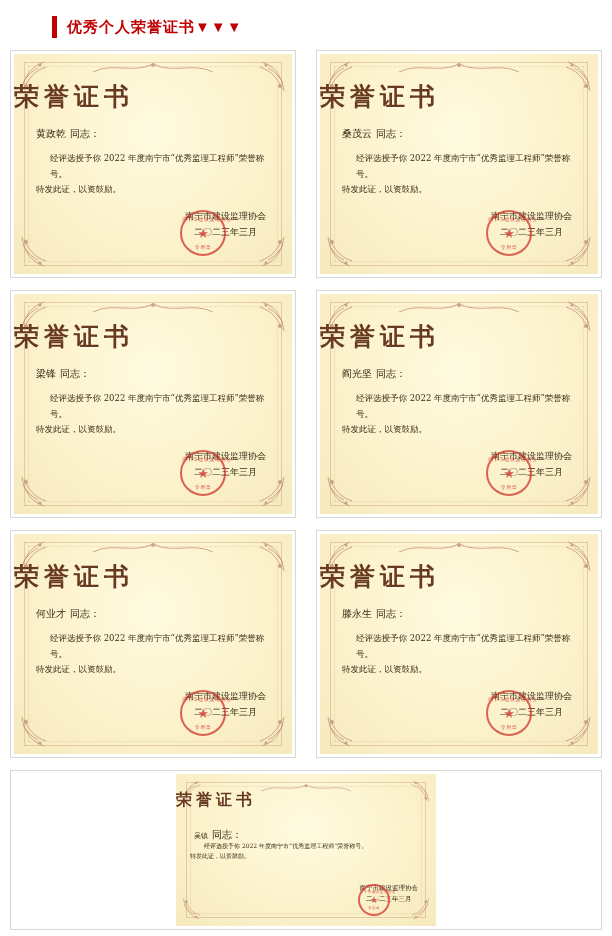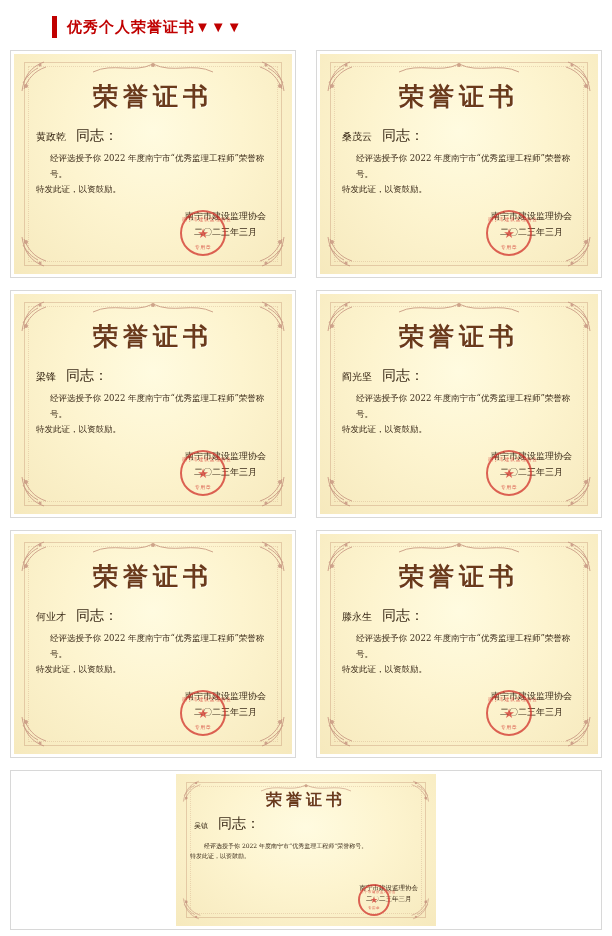--- a/index.html
+++ b/index.html
@@ -122,40 +122,40 @@
     height: 16px;
     color: #c39079;
     opacity: .8;
   }
 
   .cert-title {
     position: absolute;
     top: 26px;
     left: 0;
     right: 0;
-    text-align: center;
+    text-align: left;
     font-family: "DejaVu Serif", serif;
     font-weight: bold;
     font-size: 25px;
     letter-spacing: 5px;
     color: #6a3a1c;
     text-shadow: 1px 1px 0 rgba(255,255,255,.6);
   }
 
   .cert-name {
     position: absolute;
     left: 22px;
     top: 73px;
     font-size: 10px;
     color: #3a2a18;
     font-family: "DejaVu Serif", serif;
   }
   .cert-name .suffix {
-    margin-left: 10px;
-    font-size: 14px;
+    margin-left: 4px;
+    font-size: 10px;
   }
 
   .cert-body {
     position: absolute;
     left: 36px;
     right: 22px;
     top: 96px;
     font-size: 8.5px;
     line-height: 1.9;
     color: #3a2a18;
@@ -206,21 +206,21 @@
   .seal .arc-bot {
     position: absolute;
     left: 0; right: 0; bottom: 4px;
     letter-spacing: .5px;
     white-space: nowrap;
   }
 
   
   .cert.small { width: 260px; height: 152px; margin: 0 auto; position: relative; }
   .cert.small .cert-title { top: 16px; font-size: 16px; letter-spacing: 4px; }
-  .cert.small .cert-name { top: 41px; left: 18px; font-size: 7px; }
+  .cert.small .cert-name { top: 54px; left: 18px; font-size: 7px; }
   .cert.small .cert-body { top: 66px; left: 28px; right: 16px; font-size: 6px; line-height: 1.9; }
   .cert.small .cert-sign { bottom: 20px; right: 18px; font-size: 6.5px; }
   .cert.small .seal { right: 46px; bottom: 10px; width: 32px; height: 32px; }
   .cert.small .seal .star { font-size: 9px; }
   .cert.small .seal .arc-top,
   .cert.small .seal .arc-bot { font-size: 3.5px; }
   .cert.small .corner { width: 24px; height: 24px; }
   .cert.small .top-orn { width: 90px; }
 </style>
 </head>

